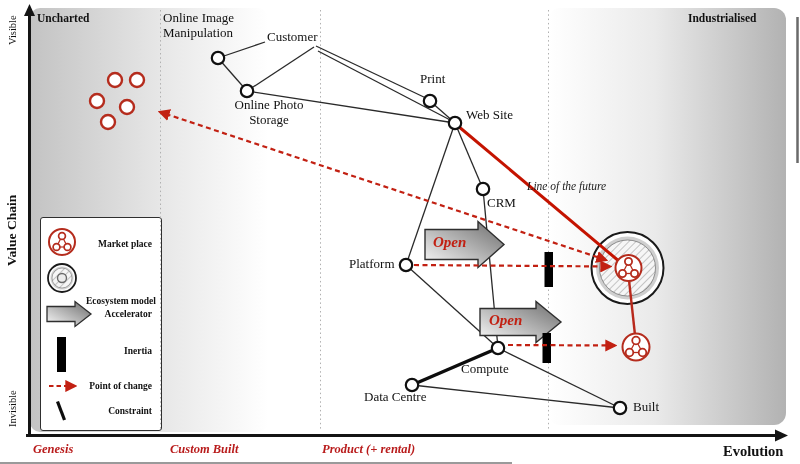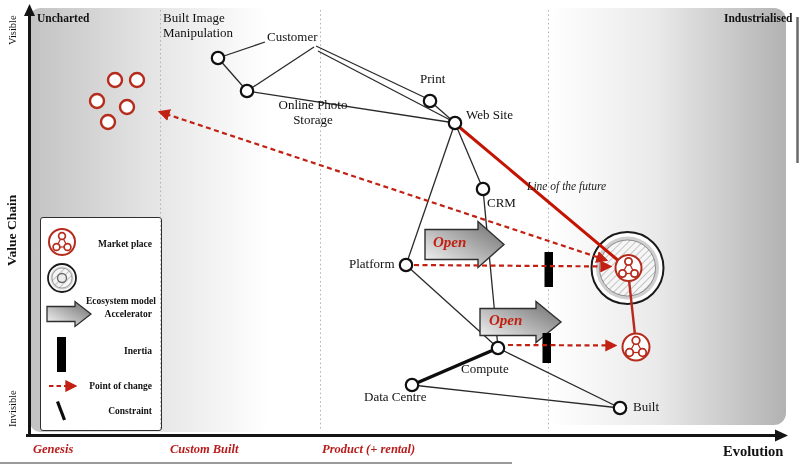--- a/index.html
+++ b/index.html
@@ -177,34 +177,34 @@
     <g>
       <line x1="26" y1="435.5" x2="778" y2="435.5" stroke="#141414" stroke-width="3"></line>
       <polygon points="788,435.5 775,429.5 775,441.5" fill="#141414"></polygon>
     </g>
 
     <line x1="0" y1="463" x2="512" y2="463" stroke="#787878" stroke-width="1.5"></line>
     <line x1="797.5" y1="17" x2="797.5" y2="163" stroke="#6a6a6a" stroke-width="2.5"></line>
   </svg>
 
   <div class="lbl region" style="left:37px;top:12px;">Uncharted</div>
-  <div class="lbl region" style="left:688px;top:12px;margin-left:36px;">Industrialised</div>
+  <div class="lbl region" style="left:688px;top:12px;">Industrialised</div>
 
   <div class="vlabel" style="left:7px;top:45px;">Visible</div>
   <div class="vlabel bold" style="left:4px;top:266px;font-size:13.5px;">Value Chain</div>
   <div class="vlabel" style="left:7px;top:427px;">Invisible</div>
 
   <div class="lbl stage" style="left:33px;top:442px;">Genesis</div>
   <div class="lbl stage" style="left:170px;top:442px;">Custom Built</div>
   <div class="lbl stage" style="left:322px;top:442px;">Product (+ rental)</div>
   <div class="lbl bold" style="left:723px;top:443px;font-size:14.5px;">Evolution</div>
 
-  <div class="lbl wrap" style="left:163px;top:11px;width:86px;">Built Image Manipulation</div>
+  <div class="lbl wrap" style="left:163px;top:11px;width:86px;">Online Image Manipulation</div>
   <div class="lbl" style="left:267px;top:30px;">Customer</div>
-  <div class="lbl wrap" style="left:226px;top:98px;width:86px;text-align:center;margin-left:44px;">Online Photo Storage</div>
+  <div class="lbl wrap" style="left:226px;top:98px;width:86px;text-align:center;">Online Photo Storage</div>
   <div class="lbl" style="left:420px;top:72px;">Print</div>
   <div class="lbl" style="left:466px;top:108px;">Web Site</div>
   <div class="lbl" style="left:487px;top:196px;">CRM</div>
   <div class="lbl" style="left:337px;top:257px;margin-left:12px;">Platform</div>
   <div class="lbl" style="left:461px;top:362px;">Compute</div>
   <div class="lbl" style="left:364px;top:390px;">Data Centre</div>
   <div class="lbl" style="left:633px;top:400px;">Built</div>
 
   <div class="lbl future-lbl" style="left:527px;top:164px;">Line of the future</div>
   <div class="lbl open-lbl" style="left:433px;top:234px;">Open</div>

